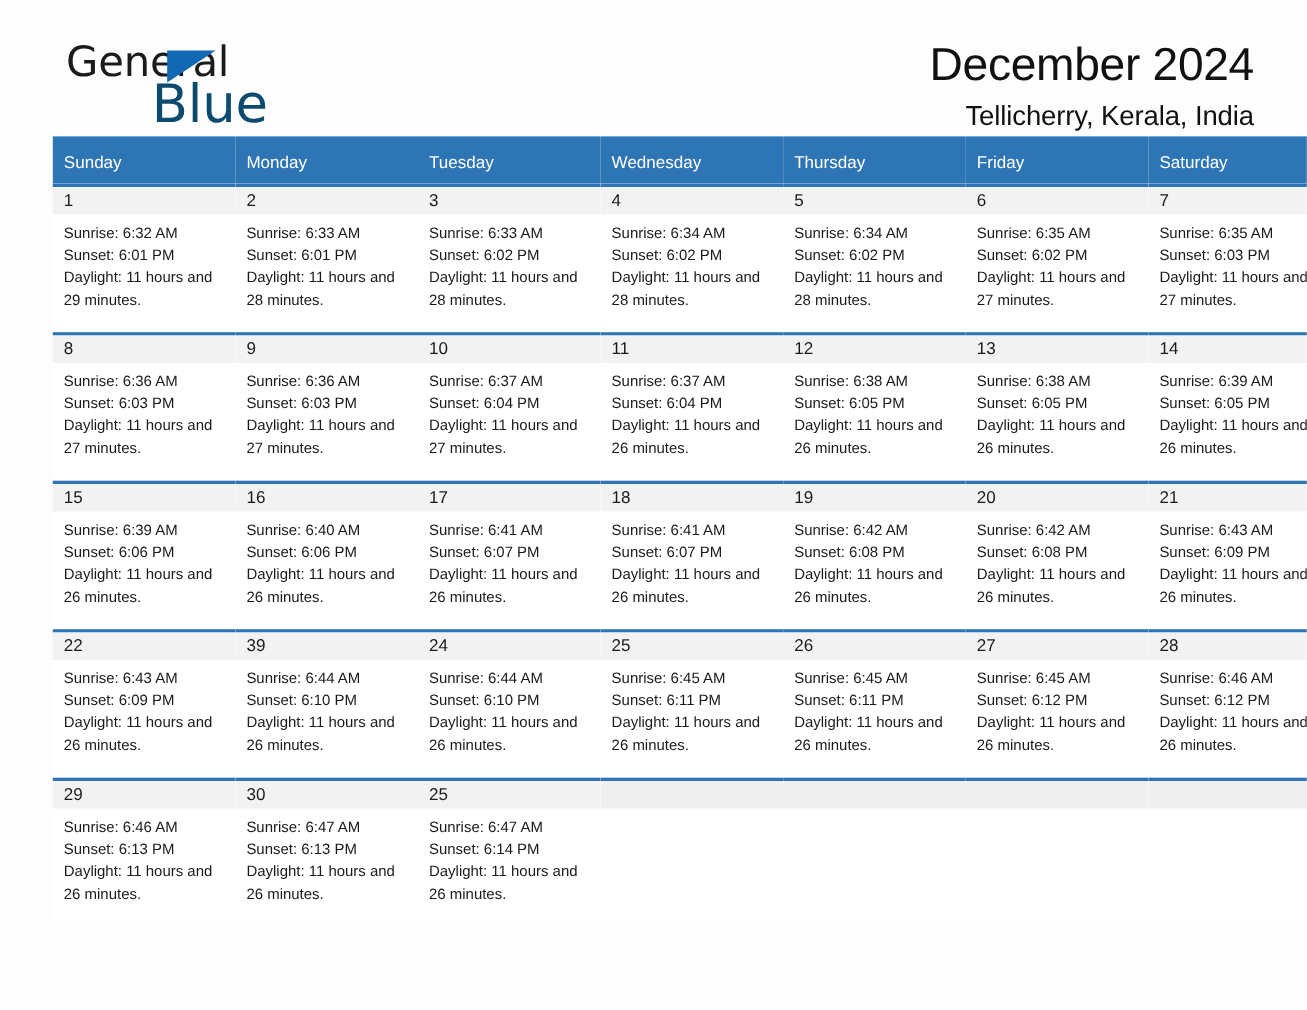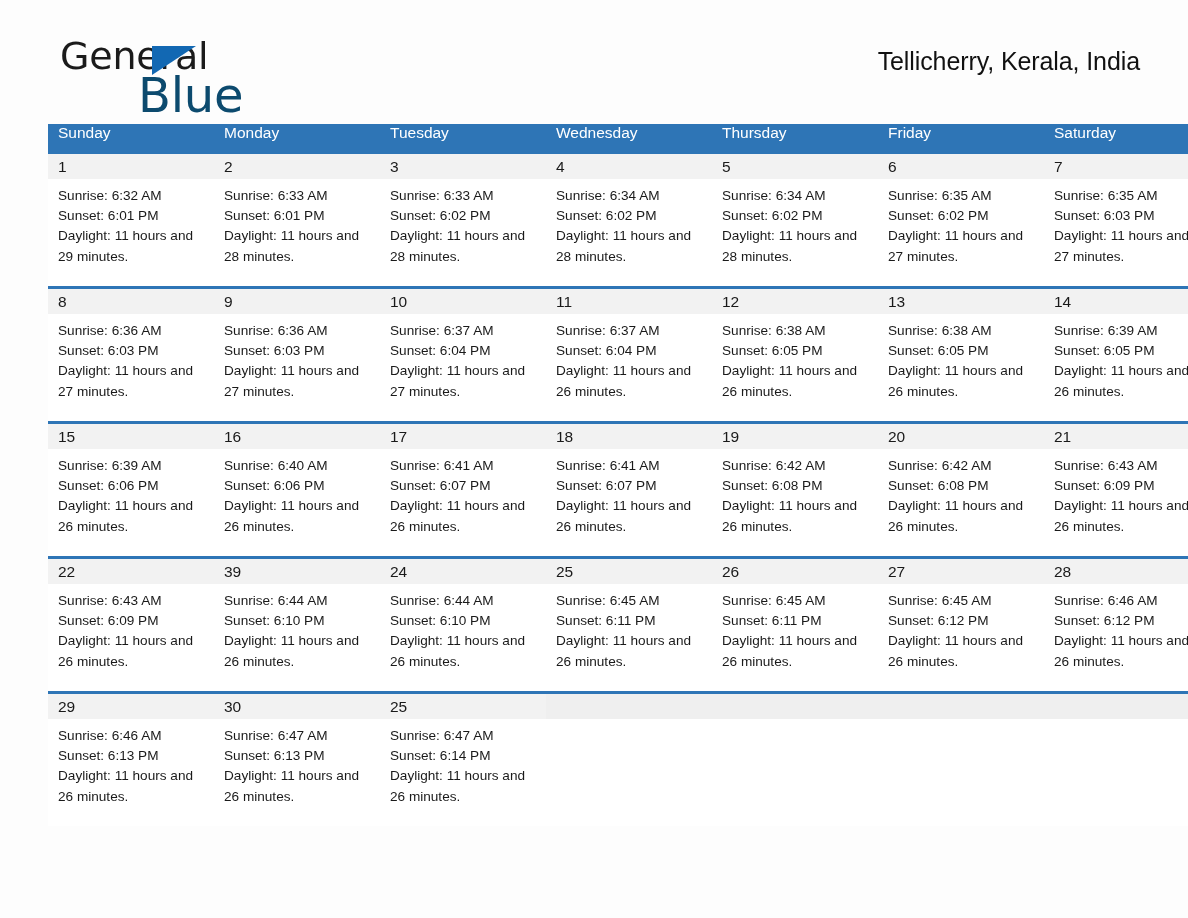--- a/index.html
+++ b/index.html
@@ -93,21 +93,21 @@
     border-collapse: collapse;
     table-layout: fixed;
     margin-top: 14px;
   }
   .calendar th {
     background: #2e75b6;
     color: #ffffff;
     font-size: 15.5px;
     font-weight: 400;
     text-align: left;
-    padding: 0 0 9px 10px;
+    padding: 16px 0 9px 10px;
     border: none;
     width: 156px;
   }
   .calendar td {
     vertical-align: top;
     padding: 0;
     border: none;
     width: 156px;
     height: 135px;
   }
@@ -151,20 +151,21 @@
 
   <div class="top">
 
     <div class="brand">
       <span class="brand-general">General</span>
       <span class="brand-tri"></span>
       <span class="brand-blue">Blue</span>
     </div>
 
     <div class="titles">
+      <div class="month-title">December 2024</div>
       <div class="location-title">Tellicherry, Kerala, India</div>
     </div>
 
   </div>
 
   <table class="calendar">
     <thead>
       <tr>
         <th>Sunday</th>
         <th>Monday</th>

